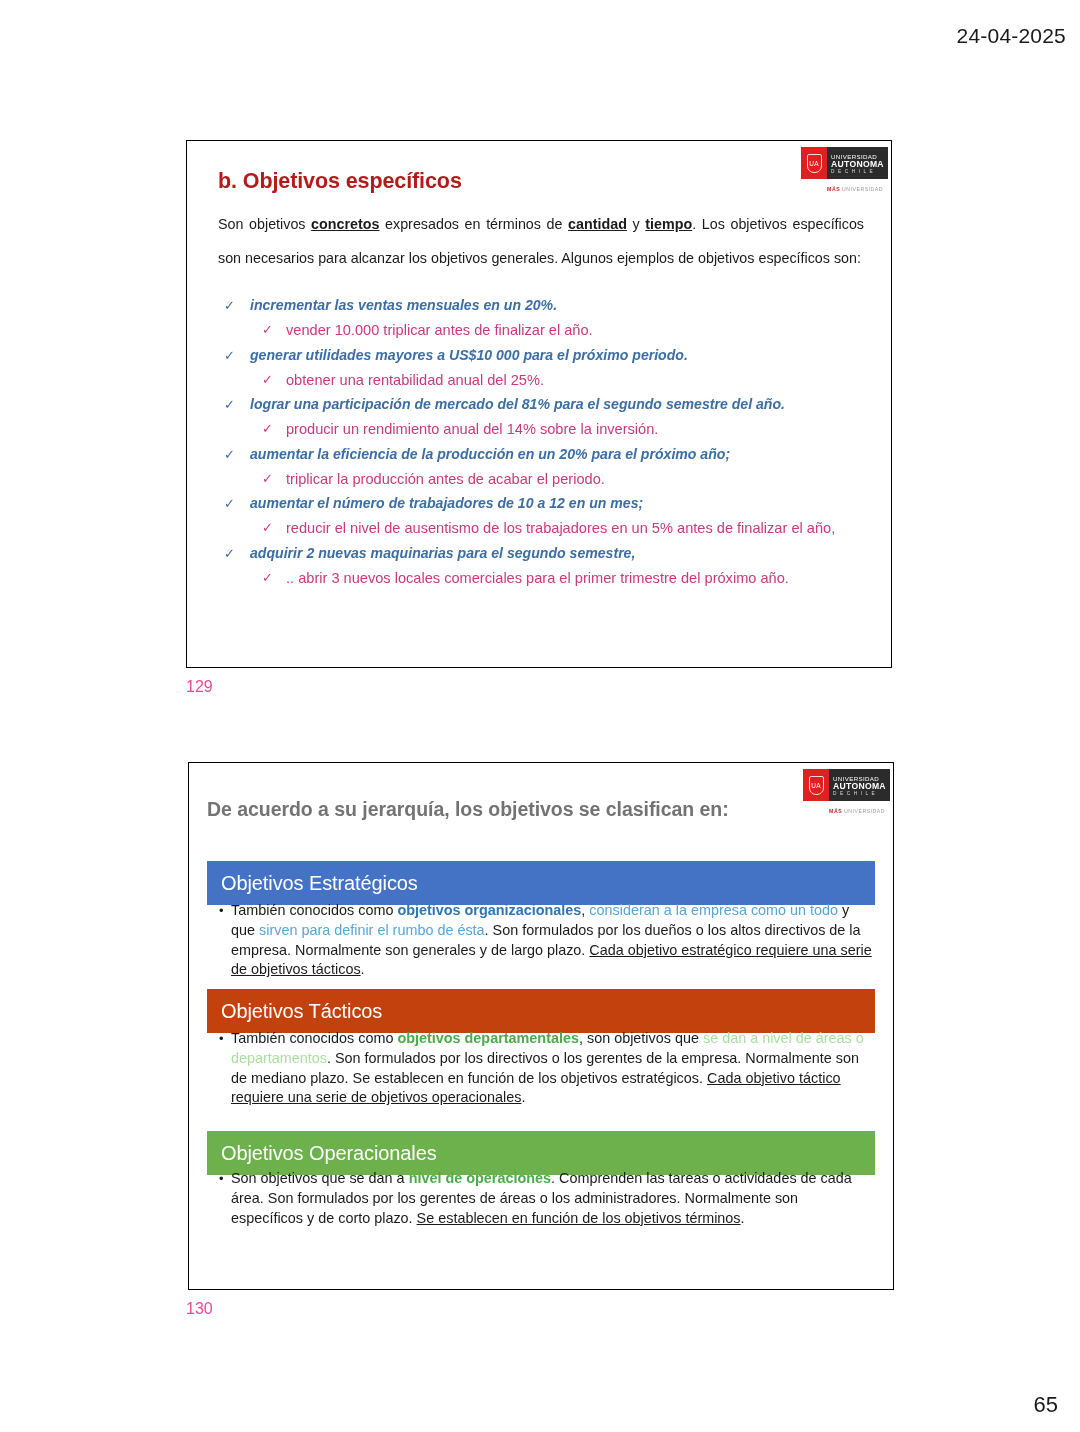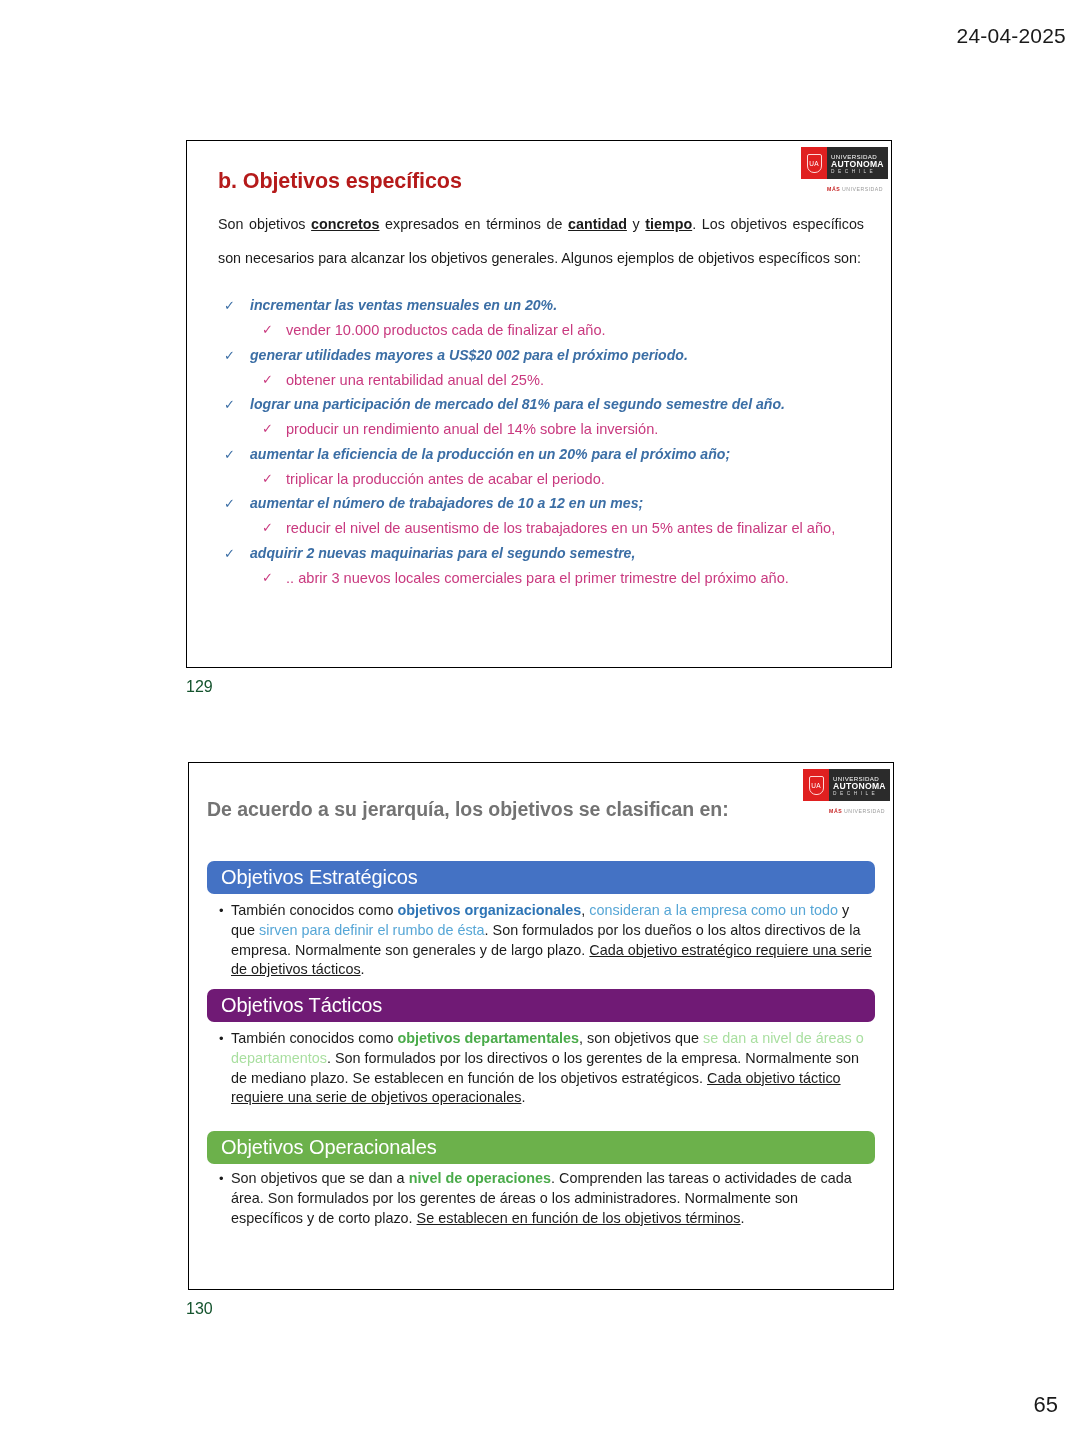--- a/index.html
+++ b/index.html
@@ -27,21 +27,21 @@
     position: absolute;
     bottom: 14px;
     right: 22px;
     font-size: 22px;
     color: #1a1a1a;
   }
   .slide-num {
     position: absolute;
     left: 186px;
     font-size: 16px;
-    color: #14532d;
+    color: #ec4899;
   }
   .slide-num.one { top: 678px; }
   .slide-num.two { top: 1300px; }
 
   
   .slide {
     position: absolute;
     border: 1.6px solid #000;
     background: #fff;
     overflow: hidden;
@@ -166,31 +166,31 @@
     top: 35px;
     font-size: 19.5px;
     font-weight: bold;
     color: #737373;
     letter-spacing: -0.05px;
   }
   .cat-bar {
     position: absolute;
     left: 18px;
     width: 668px;
-    height: 33px;
-    border-radius: 7px;
+    height: 44px;
+    border-radius: 0;
     color: #fff;
     font-size: 20px;
     display: flex;
     align-items: center;
     padding-left: 14px;
     letter-spacing: -0.1px;
   }
   .cat-bar.b1 { top: 98px;  background: #4472c4; }
-  .cat-bar.b2 { top: 226px; background: #701a75; }
+  .cat-bar.b2 { top: 226px; background: #c2410c; }
   .cat-bar.b3 { top: 368px; background: #6cb14b; }
 
   .cat-body {
     position: absolute;
     left: 30px;
     width: 654px;
     font-size: 14.4px;
     line-height: 19.8px;
     color: #1b1b1b;
   }
@@ -236,23 +236,23 @@
   <div class="s1-title">b. Objetivos específicos</div>
 
   <div class="s1-intro">
     <span>Son objetivos </span><u>concretos</u><span> expresados en términos de </span><u>cantidad</u><span> y </span><u>tiempo</u><span>. Los objetivos específicos son necesarios para alcanzar los objetivos generales. Algunos ejemplos de objetivos específicos son:</span>
   </div>
 
   <div class="s1-list">
 
     <span class="li-main"><span class="chk">✓</span><span>incrementar las ventas mensuales en un 20%.</span></span>
 
-    <span class="li-sub"><span class="chk">✓</span><span>vender 10.000 productos cada de finalizar el año.</span></span>
-
-    <span class="li-main"><span class="chk">✓</span><span>generar utilidades mayores a US$20 002 para el próximo periodo.</span></span>
+    <span class="li-sub"><span class="chk">✓</span><span>vender 10.000 triplicar antes de finalizar el año.</span></span>
+
+    <span class="li-main"><span class="chk">✓</span><span>generar utilidades mayores a US$10 000 para el próximo periodo.</span></span>
 
     <span class="li-sub"><span class="chk">✓</span><span>obtener una rentabilidad anual del 25%.</span></span>
 
     <span class="li-main"><span class="chk">✓</span><span>lograr una participación de mercado del 81% para el segundo semestre del año.</span></span>
 
     <span class="li-sub"><span class="chk">✓</span><span>producir un rendimiento anual del 14% sobre la inversión.</span></span>
 
     <span class="li-main"><span class="chk">✓</span><span>aumentar la eficiencia de la producción en un 20% para el próximo año;</span></span>
 
     <span class="li-sub"><span class="chk">✓</span><span>triplicar la producción antes de acabar el periodo.</span></span>

